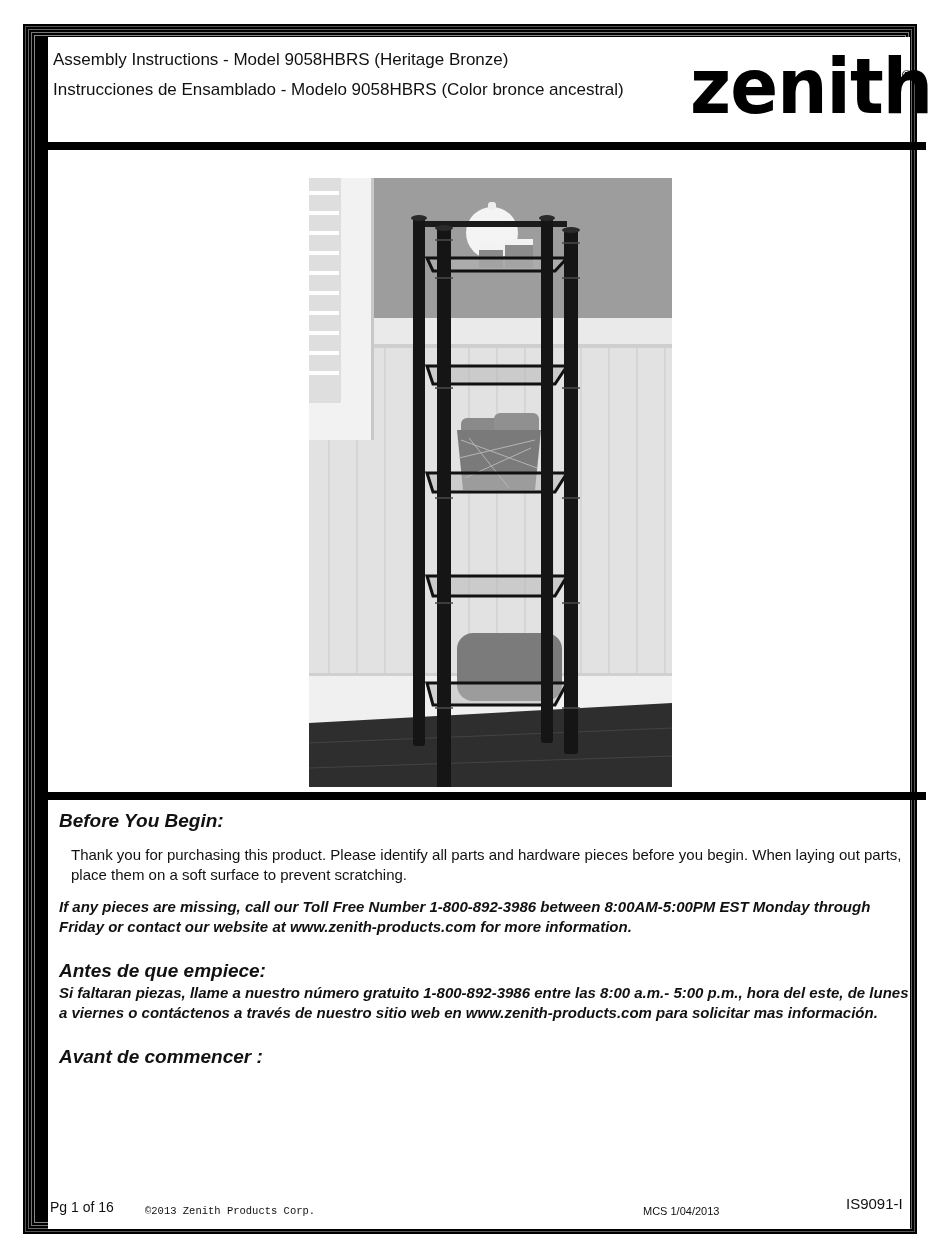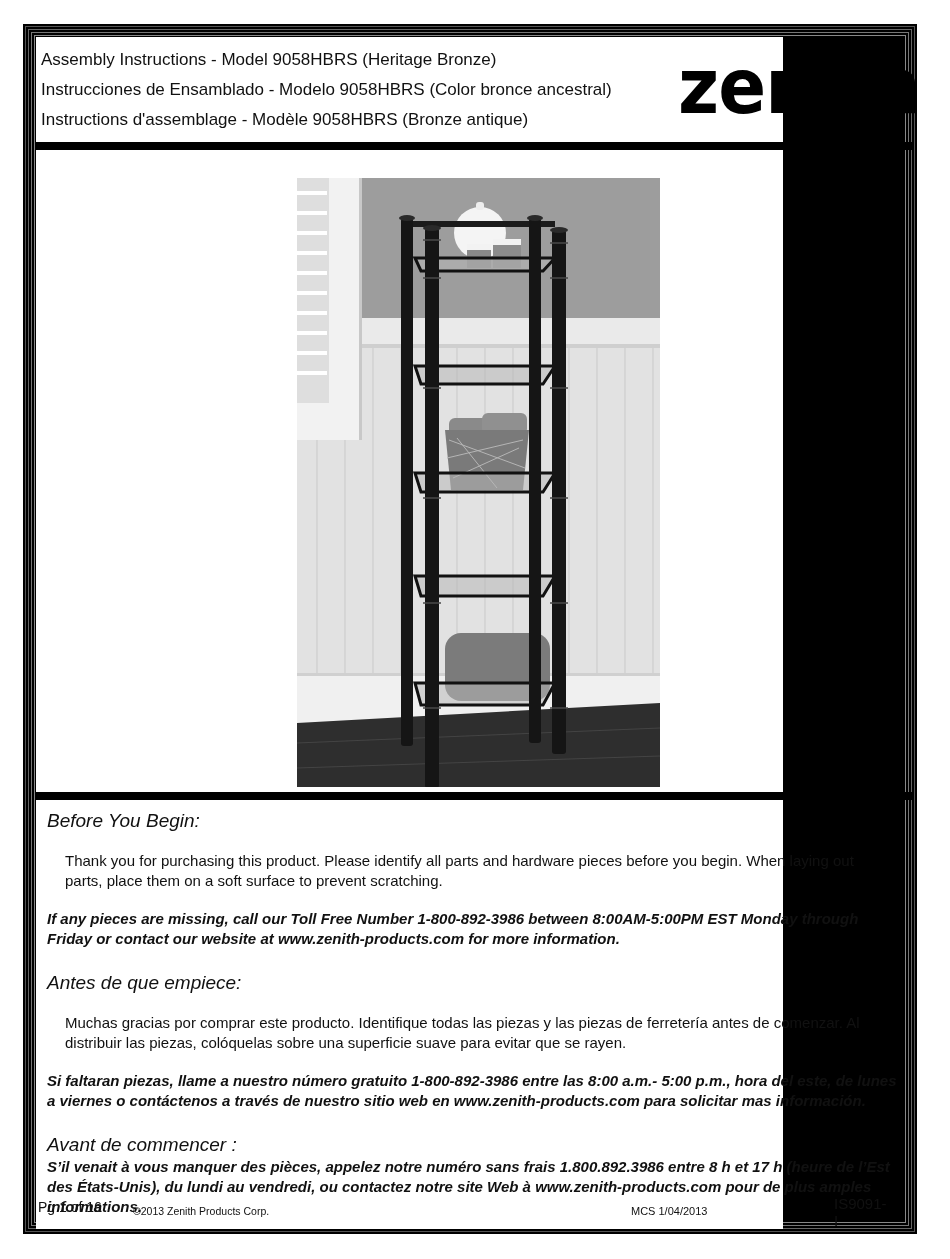--- a/index.html
+++ b/index.html
@@ -1,47 +1,46 @@
 <!DOCTYPE html>
 <html><head>
 <meta charset="utf-8">
 <style>
   html, body { margin:0; padding:0; background:#ffffff; }
   body { width:950px; height:1259px; position:relative; overflow:hidden; font-family:"Liberation Sans", sans-serif; color:#111; }
   .frame-outer { position:absolute; left:23px; top:24px; width:894px; height:1210px; box-sizing:border-box;
     background:#000;
     box-shadow: inset 0 0 0 2px #000, inset 0 0 0 3px #555, inset 0 0 0 5px #000, inset 0 0 0 6px #666, inset 0 0 0 8px #000, inset 0 0 0 9px #777, inset 0 0 0 11px #000, inset 0 0 0 12px #888;
   }
-  .frame-inner { position:absolute; left:36px; top:37px; width:708px; height:1192px; background:#fff;padding-left:39px; }
+  .frame-inner { position:absolute; left:48px; top:37px; width:862px; height:1192px; background:#fff; }
   .header { position:absolute; left:0; top:0; width:878px; height:105px; }
   .title-line { position:absolute; left:5px; font-size:17px; white-space:nowrap; color:#111; }
   .logo { position:absolute; left:642px; top:12px; font-size:76px; font-weight:bold; letter-spacing:-1px; line-height:1; color:#000; font-family:"DejaVu Sans", sans-serif; transform:scaleX(0.93); transform-origin:left top; }
   .logo-reg { position:absolute; left:854px; top:30px; font-size:13px; font-weight:bold; color:#000; }
   .divider { position:absolute; left:0; width:878px; height:8px; background:#000; }
   .photo { position:absolute; left:261px; top:141px; width:363px; height:609px; overflow:hidden; background:#9a9a9a; }
   .sections { position:absolute; left:11px; top:772px; width:860px; }
-  .sec-title { font-size:19px; font-weight:normal; font-style:italic; line-height:24px; margin:0; }
-  .sec-body { font-size:15px; line-height:20px; margin:18px; }
+  .sec-title { font-size:19px; font-weight:bold; font-style:italic; line-height:24px; margin:0; }
+  .sec-body { font-size:15px; line-height:20px; margin:12px; }
   .sec-bold { font-size:15px; line-height:20px; font-weight:bold; margin:0;font-style:italic; }
   .sec-gap { height:22px; }
   .footer-pg { position:absolute; left:2px; top:1162px; font-size:14px; }
-  .footer-copy { position:absolute; left:97px; top:1168px; font-size:10.5px; }
+  .footer-copy { position:absolute; left:97px; top:1168px; font-size:10.5px;font-family:Liberation Mono, monospace; }
   .footer-mcs { position:absolute; left:595px; top:1168px; font-size:11px; }
   .footer-code { position:absolute; left:798px; top:1158px; font-size:15px; }
 </style>
 </head>
 <body>
 
 <div class="frame-outer"></div>
 <div class="frame-inner">
 
   <div class="header">
     <div class="title-line" style="top:13px;">Assembly Instructions - Model 9058HBRS (Heritage Bronze)</div>
     <div class="title-line" style="top:43px;">Instrucciones de Ensamblado - Modelo 9058HBRS (Color bronce ancestral)</div>
-    <div class="title-line" style="top:73px;">Instructions d'assemblage - Modèle 9058HBRS (Bronze antique)</div>
     <div class="logo">zenith</div>
     <div class="logo-reg">®</div>
   </div>
 
   <div class="divider" style="top:105px;"></div>
 
   <div class="photo" title="Five-tier dark bronze tower shelf with glass shelves, holding a white jar, two small containers, a wicker basket with towels, and a folded towel, standing against a white wainscot wall on a dark wood floor">
     <svg width="363" height="609" viewBox="0 0 363 609" xmlns="http://www.w3.org/2000/svg">
 
       <rect x="0" y="0" width="363" height="150" fill="#9d9d9d"></rect>
@@ -151,27 +150,25 @@
 
   <div class="sections">
     <div>
       <p class="sec-title">Before You Begin:</p>
       <p class="sec-body">Thank you for purchasing this product. Please identify all parts and hardware pieces before you begin. When laying out parts, place them on a soft surface to prevent scratching.</p>
       <p class="sec-bold">If any pieces are missing, call our Toll Free Number 1-800-892-3986 between 8:00AM-5:00PM EST Monday through Friday or contact our website at www.zenith-products.com for more information.</p>
     </div>
     <div class="sec-gap"></div>
     <div>
       <p class="sec-title">Antes de que empiece:</p>
-      <p class="sec-body">Muchas gracias por comprar este producto. Identifique todas las piezas y las piezas de ferretería antes de comenzar. Al distribuir las piezas, colóquelas sobre una superficie suave para evitar que se rayen.</p>
       <p class="sec-bold">Si faltaran piezas, llame a nuestro número gratuito 1-800-892-3986 entre las 8:00 a.m.- 5:00 p.m., hora del este, de lunes a viernes o contáctenos a través de nuestro sitio web en www.zenith-products.com para solicitar mas información.</p>
     </div>
     <div class="sec-gap"></div>
     <div>
       <p class="sec-title">Avant de commencer :</p>
-      <p class="sec-bold">S’il venait à vous manquer des pièces, appelez notre numéro sans frais 1.800.892.3986 entre 8 h et 17 h (heure de l’Est des États-Unis), du lundi au vendredi, ou contactez notre site Web à www.zenith-products.com pour de plus amples informations.</p>
     </div>
   </div>
 
   <div class="footer-pg">Pg 1 of 16</div>
   <div class="footer-copy">©2013 Zenith Products Corp.</div>
   <div class="footer-mcs">MCS  1/04/2013</div>
   <div class="footer-code">IS9091-I</div>
 </div>
 
 </body></html>

